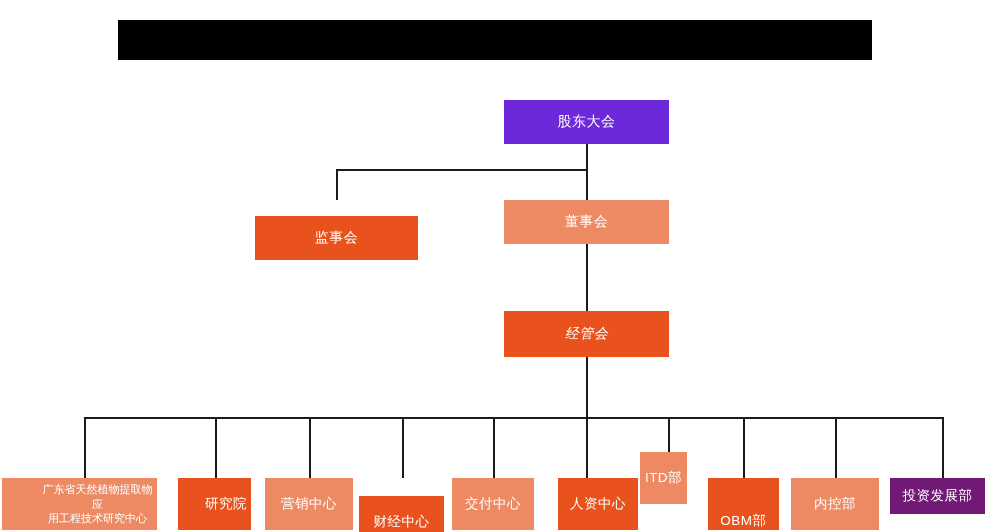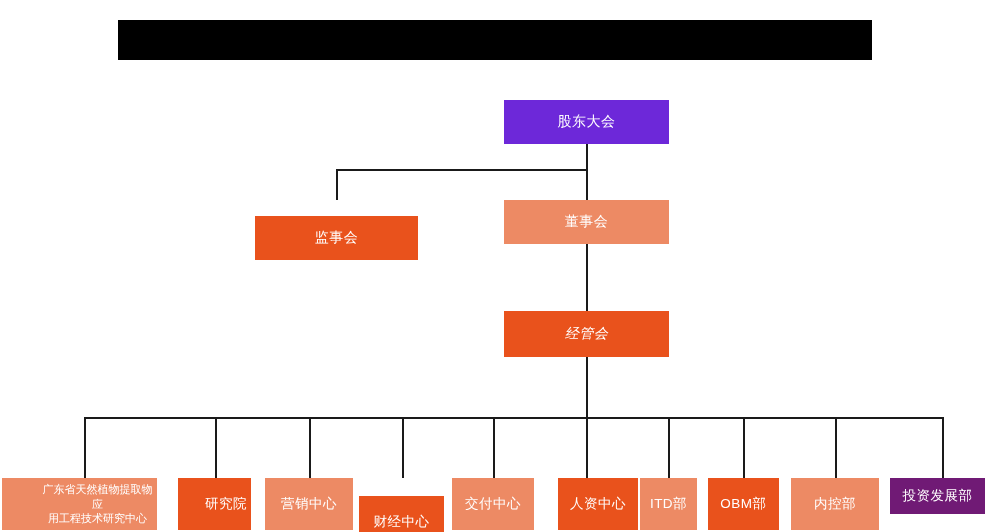--- a/index.html
+++ b/index.html
@@ -98,24 +98,24 @@
       </div>
       <div class="node dark lvl4 leaf" style="left: 359px; top: 478px; width: 85px; height: 52px; background: rgb(233, 82, 28); color: rgb(255, 255, 255); margin-top: 18px;">
         <span class="label">财经中心</span>
       </div>
       <div class="node light lvl4 leaf" style="left: 452px; top: 478px; width: 82px; height: 52px; background: rgb(237, 138, 100); color: rgb(255, 255, 255);">
         <span class="label">交付中心</span>
       </div>
       <div class="node dark lvl4 leaf" style="left: 558px; top: 478px; width: 80px; height: 52px; background: rgb(233, 82, 28); color: rgb(255, 255, 255);">
         <span class="label">人资中心</span>
       </div>
-      <div class="node light lvl4 leaf" style="left: 640px; top: 478px; width: 57px; height: 52px; background: rgb(237, 138, 100); color: rgb(255, 255, 255);">
+      <div class="node light lvl4 leaf" style="left: 640px; top: 452px; width: 47px; height: 52px; background: rgb(237, 138, 100); color: rgb(255, 255, 255);">
         <span class="label">ITD部</span>
       </div>
-      <div class="node dark lvl4 leaf" style="left: 708px; top: 478px; width: 71px; height: 52px; background: rgb(233, 82, 28); color: rgb(255, 255, 255);">
+      <div class="node dark lvl4 leaf" style="left: 708px; top: 478px; width: 71px; height: 52px; background: rgb(233, 82, 28); color: rgb(255, 255, 255); align-items: flex-end;">
         <span class="label">OBM部</span>
       </div>
       <div class="node light lvl4 leaf" style="left: 791px; top: 478px; width: 88px; height: 52px; background: rgb(237, 138, 100); color: rgb(255, 255, 255);">
         <span class="label">内控部</span>
       </div>
       <div class="node dark lvl4 leaf" style="left: 890px; top: 478px; width: 95px; height: 36px; background: #701a75; color: rgb(255, 255, 255);">
         <span class="label">投资发展部</span>
       </div>
     </div>
 </div>

